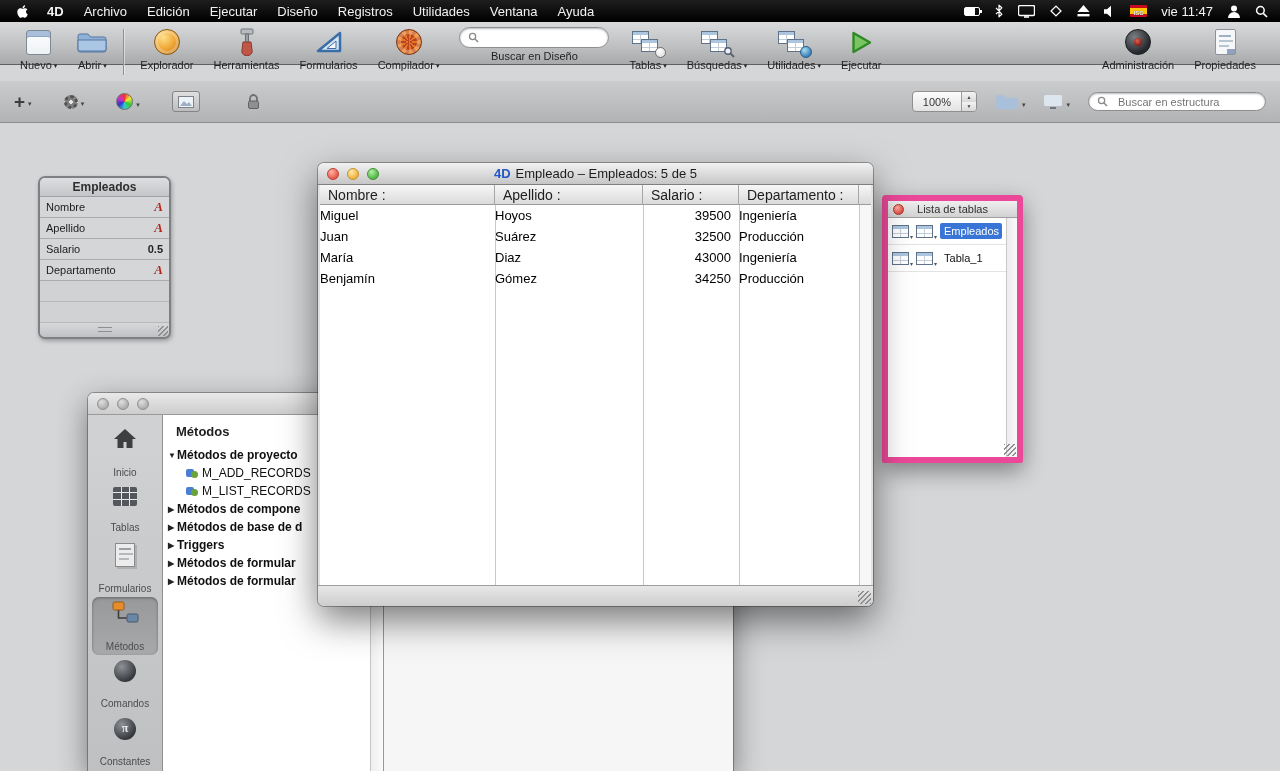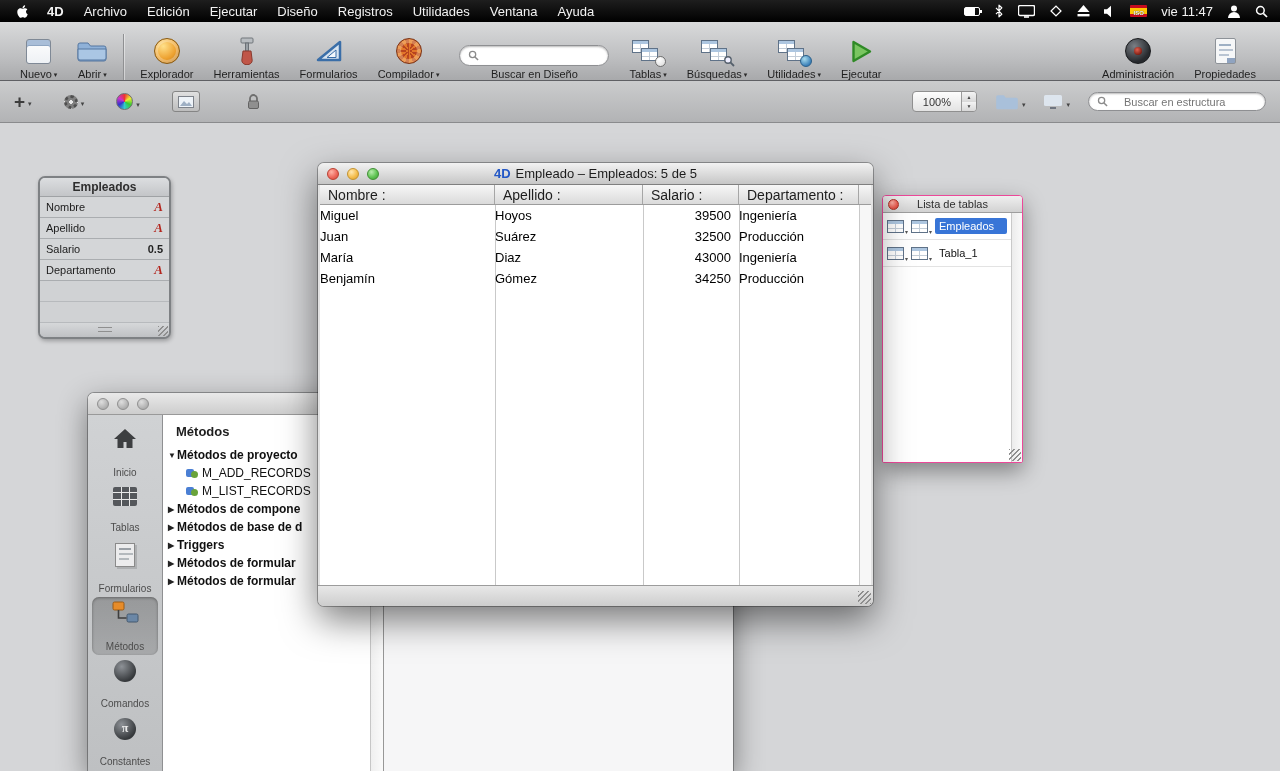--- a/index.html
+++ b/index.html
@@ -14,21 +14,21 @@
   .mb-apple{padding:0 8px 0 16px}
   .mb-app{font-weight:bold}
   .mb-right{display:flex;align-items:center;gap:14px;padding-right:12px;height:100%}
   .flag{width:17px;height:12px;border-radius:1px;background:linear-gradient(#c60b1e 0 25%,#ffc400 25% 72%,#c60b1e 72%);position:relative}
   .flag span{position:absolute;left:0;right:0;bottom:0;font-size:6px;font-weight:bold;color:#fff;text-align:center;line-height:7px;text-shadow:0 0 1px #000}
   .mb-clock{font-size:13px}
   .battery{width:16px;height:9px;border:1px solid #fff;border-radius:2px;position:relative;background:linear-gradient(to right,#fff 0 70%,transparent 70%)}
   .battery::after{content:'';position:absolute;right:-3px;top:2px;width:2px;height:3px;background:#fff}
 
   
-  .main-toolbar{position:absolute;top:22px;left:0;width:100%;height:59px;background:linear-gradient(#d9dadb,#bdbec0 62%,#a8a9ab);border-bottom:1px solid #5f6064;display:flex;align-items:flex-end;padding:5px 10px 0;z-index:95}
+  .main-toolbar{position:absolute;top:22px;left:0;width:100%;height:43px;background:linear-gradient(#d9dadb,#bdbec0 62%,#a8a9ab);border-bottom:1px solid #5f6064;display:flex;align-items:flex-start;padding:5px 10px 0;z-index:95}
   .tb-item{display:flex;flex-direction:column;align-items:center;margin:0 10px}
   .tb-ic{height:30px;display:flex;align-items:center;justify-content:center;position:relative}
   .tb-label{font-size:11px;color:#1f1f1f;margin-top:2px;display:flex;align-items:center;gap:2px;white-space:nowrap}
   .dd{font-size:7px;color:#2a2a2a;line-height:1}
   .tb-sep{width:1px;height:46px;background:#8f9092;margin:2px 6px 0;box-shadow:1px 0 0 rgba(255,255,255,.45)}
   .tb-spacer{flex:1}
   .ico-new{width:25px;height:25px;background:linear-gradient(#fefefe,#eef1f5);border:1px solid #7f8996;border-radius:3px;box-shadow:inset 0 5px 0 #a9bed8,inset 0 6px 0 #8fa6c2}
   .ico-explorer{width:26px;height:26px;border-radius:50%;background:radial-gradient(circle at 35% 30%,#ffe08a,#eda12f 55%,#a96a14);border:1px solid #8a5a10;box-shadow:inset 0 0 0 3px rgba(255,255,255,.28)}
   .ico-compiler{width:26px;height:26px;border-radius:50%;background:repeating-conic-gradient(#e2762a 0 20deg,#b8441f 20deg 40deg);border:1px solid #7d3413;box-shadow:inset 0 0 0 4px rgba(255,220,160,.4)}
   .ico-admin{width:26px;height:26px;border-radius:50%;background:radial-gradient(circle at 35% 30%,#7a7f85,#26292d 68%);border:1px solid #17191c;position:relative}
@@ -41,21 +41,21 @@
   .tbl-group{position:relative;width:32px;height:27px}
   .tbl-ico{width:17px;height:13px;border:1px solid #5f7288;background:
     linear-gradient(#adc6e0,#adc6e0) 0 0/100% 3px no-repeat,
     linear-gradient(#c3cdd8,#c3cdd8) 7px 0/1px 100% no-repeat,
     linear-gradient(#c3cdd8,#c3cdd8) 0 7px/100% 1px no-repeat,#fff}
   .tbl-a{position:absolute;left:0;top:2px}
   .tbl-b{position:absolute;left:9px;top:10px}
   .badge{position:absolute;right:-2px;bottom:-2px}
   .badge-ball{width:12px;height:12px;border-radius:50%;background:radial-gradient(circle at 35% 30%,#a8dcee,#3a7fb8 72%);border:1px solid #2a5f8a}
   .badge-clock{width:11px;height:11px;border-radius:50%;background:radial-gradient(circle at 35% 30%,#fff,#d8d8d8);border:1px solid #6f6f6f}
-  .search-pill{display:flex;align-items:center;background:#fff;border:1px solid #8e8f92;border-radius:11px;height:21px;width:150px;padding:0 8px;box-shadow:inset 0 1px 2px rgba(0,0,0,.28);gap:16px}
+  .search-pill{display:flex;align-items:center;background:#fff;border:1px solid #8e8f92;border-radius:11px;height:21px;width:150px;padding:0 8px;box-shadow:inset 0 1px 2px rgba(0,0,0,.28);gap:10px}
   .search-pill input{border:none;outline:none;flex:1;font-size:11px;background:transparent;min-width:0;font-family:inherit;color:#333}
 
   
   .structure-window{position:absolute;top:81px;left:0;width:100%;height:690px;z-index:1}
   .st-titlebar{height:19px;background:linear-gradient(#e9e9e9,#cdcdcd);border-bottom:1px solid #9e9e9e;position:relative;display:flex;align-items:center;justify-content:center}
   .lights{display:flex;gap:8px}
   .st-lights{position:absolute;left:10px;top:3px}
   .light{width:12px;height:12px;border-radius:50%}
   .glight{background:radial-gradient(circle at 35% 30%,#dedede,#aeaeae 72%);border:1px solid #8f8f8f}
   .st-title{display:flex;align-items:center;gap:5px;font-size:13px;color:#6f6f6f}
@@ -110,21 +110,21 @@
   .ex-list-title{font-size:13px;font-weight:bold;color:#1d1d1d;padding:9px 0 7px 13px}
   .tree-row{height:18px;display:flex;align-items:center;font-size:12px;color:#101010;white-space:nowrap;overflow:hidden}
   .tree-row.parent{font-weight:bold}
   .tree-tri{width:14px;padding-left:5px;font-size:8px;color:#222;flex:none}
   .tree-indent{width:23px;flex:none}
   .tree-ico{flex:none;margin-right:4px}
   .ex-scroll{width:13px;background:linear-gradient(to right,#efefef,#fafafa);border-left:1px solid #c6c6c6}
   .ex-preview{flex:1;background:#f6f6f7;border-left:1px solid #979797}
 
   
-  .tablelist-window{position:absolute;left:882px;top:195px;width:141px;height:268px;z-index:25;background:#fff;border:1px solid #ec4899;border-radius:4px 4px 2px 2px;box-shadow:0 8px 22px rgba(0,0,0,.4);overflow:hidden}
+  .tablelist-window{position:absolute;left:882px;top:195px;width:141px;height:268px;z-index:25;background:#fff;border:6px solid #ec4899;border-radius:4px 4px 2px 2px;box-shadow:0 8px 22px rgba(0,0,0,.4);overflow:hidden}
   .tlw-titlebar{height:17px;background:linear-gradient(#efefef,#d2d2d2);border-bottom:1px solid #9e9e9e;text-align:center;font-size:11px;color:#2e2e2e;line-height:16px;position:relative}
   .tlw-close{position:absolute;left:5px;top:3px;width:11px;height:11px;border-radius:50%;background:radial-gradient(circle at 35% 30%,#ffb0a5,#ea5c50 60%,#c23b2e);border:1px solid #aa3327}
   .tlw-body{position:absolute;top:17px;left:0;right:11px;bottom:0;background:#fff}
   .tlw-row{height:27px;display:flex;align-items:center;gap:3px;padding:0 4px;border-bottom:1px solid #e3e3e3}
   .tlw-name{font-size:11px;color:#111;flex:1;padding:2px 4px;border-radius:2px;white-space:nowrap;overflow:hidden}
   .tlw-row.selected .tlw-name{background:#3875d7;color:#fff}
   .mini-dd{font-size:6px;color:#555;line-height:1;align-self:flex-end;margin:0 0 4px -2px}
   .tlw-scroll{position:absolute;top:17px;right:0;width:11px;bottom:0;background:linear-gradient(to right,#ececec,#f9f9f9);border-left:1px solid #c9c9c9}
   .tlw-grip{position:absolute;right:1px;bottom:1px;width:12px;height:12px;z-index:2}
 

